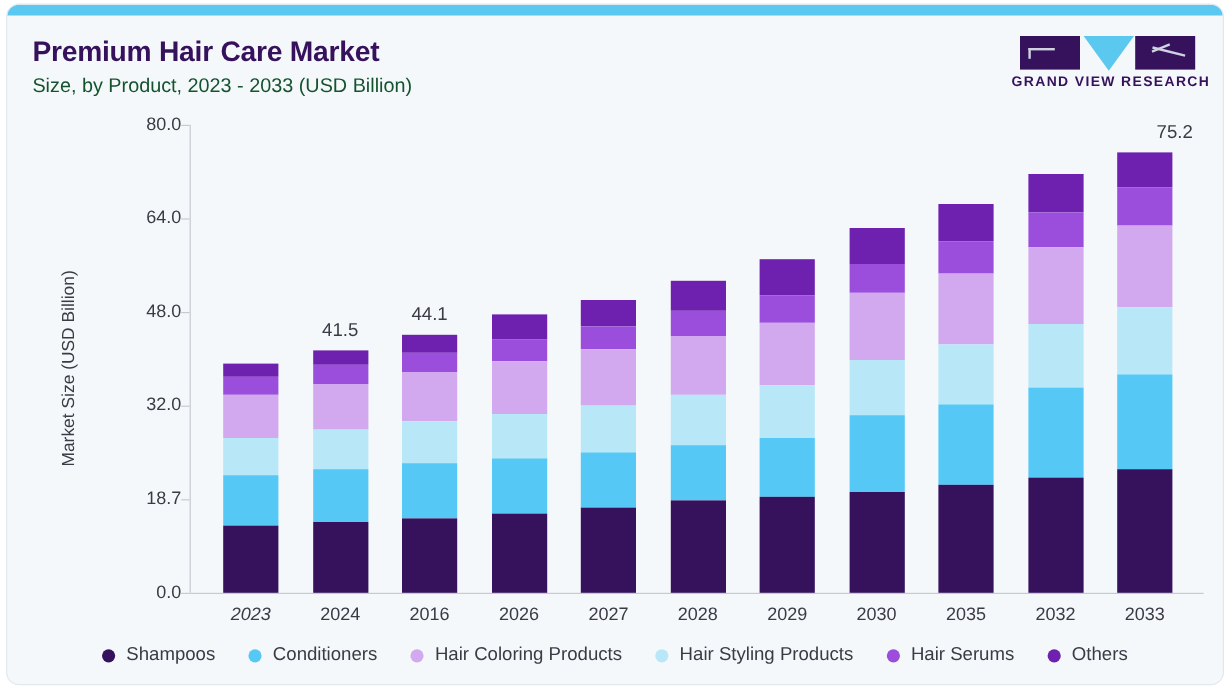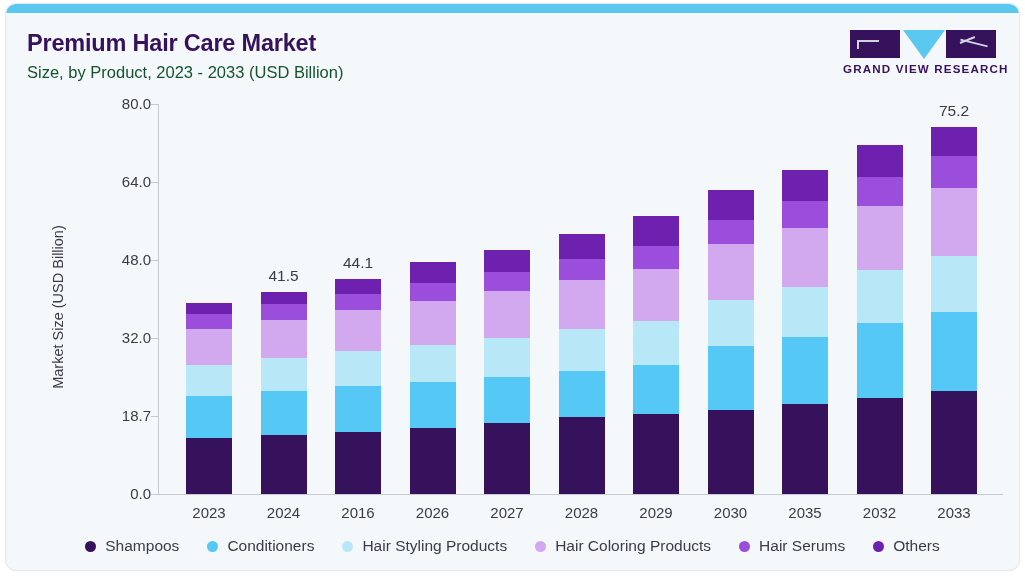--- a/index.html
+++ b/index.html
@@ -347,57 +347,57 @@
         <div class="bar-stack" style="left: 925px; bottom: 76px;">
           <div class="seg" title="Others 2033: 5.8" style="height: 28.275px; background: rgb(109, 33, 174);"></div>
           <div class="seg" title="Hair Serums 2033: 6.6" style="height: 32.175px; background: rgb(155, 78, 219);"></div>
           <div class="seg" title="Hair Coloring Products 2033: 13.9" style="height: 67.7625px; background: rgb(210, 168, 238);"></div>
           <div class="seg" title="Hair Styling Products 2033: 11.6" style="height: 56.55px; background: rgb(184, 231, 248);"></div>
           <div class="seg" title="Conditioners 2033: 16.2" style="height: 78.975px; background: rgb(85, 200, 245);"></div>
           <div class="seg" title="Shampoos 2033: 21.1" style="height: 102.862px; background: rgb(54, 17, 92);"></div>
         </div>
       </div>
     <div id="x-labels">
-        <div class="x-label" style="left: 163px;">2023</div>
+        <div class="x-label" style="left: 163px; font-style: italic;">2023</div>
         <div class="x-label" style="left: 237.5px;">2024</div>
         <div class="x-label" style="left: 312px;">2016</div>
         <div class="x-label" style="left: 386.5px;">2026</div>
         <div class="x-label" style="left: 461px;">2027</div>
         <div class="x-label" style="left: 535.5px;">2028</div>
         <div class="x-label" style="left: 610px;">2029</div>
         <div class="x-label" style="left: 684.5px;">2030</div>
         <div class="x-label" style="left: 759px;">2035</div>
         <div class="x-label" style="left: 833.5px;">2032</div>
         <div class="x-label" style="left: 908px;">2033</div>
       </div>
     <div id="data-labels">
         <div class="bar-total-label" style="left: 237.5px; top: 262.688px;">41.5</div>
         <div class="bar-total-label" style="left: 312px; top: 250.012px;">44.1</div>
-        <div class="bar-total-label" style="left: 908px; top: 98.4px;">75.2</div>
+        <div class="bar-total-label" style="left: 908px; top: 98.4px; text-align: right;">75.2</div>
       </div>
   </div>
 
   <div id="legend">
       <div class="legend-item">
         <span class="legend-dot" style="background: rgb(54, 17, 92);"></span>
         <span class="legend-label">Shampoos</span>
       </div>
       <div class="legend-item">
         <span class="legend-dot" style="background: rgb(85, 200, 245);"></span>
         <span class="legend-label">Conditioners</span>
       </div>
       <div class="legend-item">
+        <span class="legend-dot" style="background: rgb(210, 168, 238);"></span>
+        <span class="legend-label">Hair Coloring Products</span>
+      </div>
+      <div class="legend-item">
         <span class="legend-dot" style="background: rgb(184, 231, 248);"></span>
         <span class="legend-label">Hair Styling Products</span>
       </div>
       <div class="legend-item">
-        <span class="legend-dot" style="background: rgb(210, 168, 238);"></span>
-        <span class="legend-label">Hair Coloring Products</span>
-      </div>
-      <div class="legend-item">
         <span class="legend-dot" style="background: rgb(155, 78, 219);"></span>
         <span class="legend-label">Hair Serums</span>
       </div>
       <div class="legend-item">
         <span class="legend-dot" style="background: rgb(109, 33, 174);"></span>
         <span class="legend-label">Others</span>
       </div>
     </div>
 
 </div>

